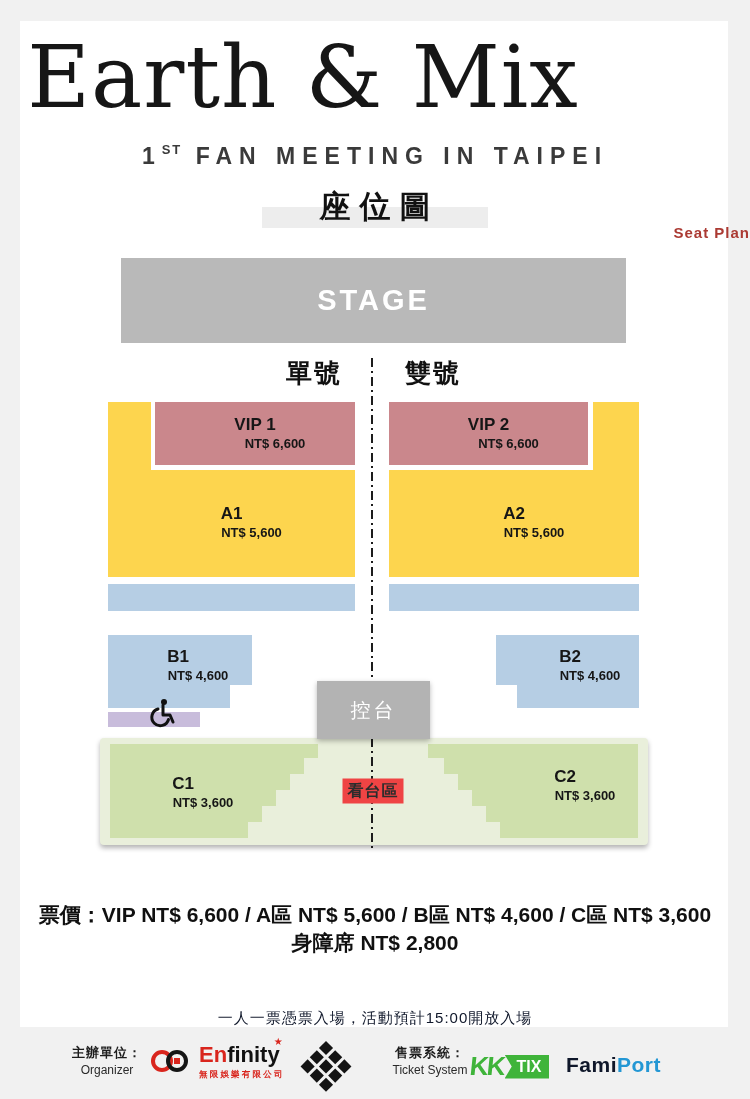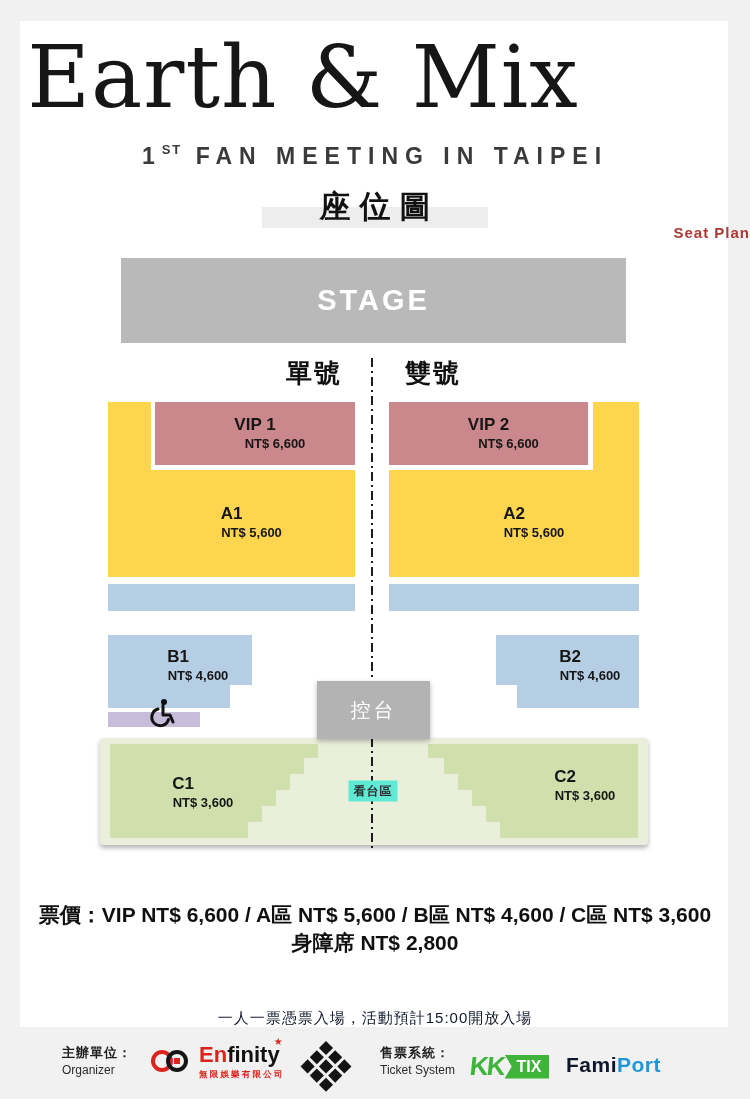--- a/index.html
+++ b/index.html
@@ -76,31 +76,31 @@
     background:#e9efdb;border-radius:4px;
     box-shadow:0 3px 5px rgba(0,0,0,.3);
   }
   .c-inner{background:#cfe0ac;z-index:1;}
   .c1{left:110px;top:744px;width:208px;height:94px;
       clip-path:polygon(0 0,208px 0,208px 14px,194px 14px,194px 30px,180px 30px,180px 46px,166px 46px,166px 62px,152px 62px,152px 78px,138px 78px,138px 94px,0 94px);}
   .c2{left:428px;top:744px;width:210px;height:94px;
       clip-path:polygon(0 0,210px 0,210px 94px,72px 94px,72px 78px,58px 78px,58px 62px,44px 62px,44px 46px,30px 46px,30px 30px,16px 30px,16px 14px,0 14px);}
   .stand-label{
     left:373px;top:791px;transform:translate(-50%,-50%);z-index:3;
-    font-size:12px;font-weight:bold;color:#2c2c2c;
-    background:#5eead4;padding:2px 5px;letter-spacing:1px;white-space:nowrap;
+    font-size:16px;font-weight:bold;color:#2c2c2c;
+    background:#ef4444;padding:2px 5px;letter-spacing:1px;white-space:nowrap;
   }
 
   
   .price-line1{left:0;top:901px;width:750px;text-align:center;font-size:21px;font-weight:bold;color:#101010;white-space:nowrap;}
   .price-line2{left:0;top:929px;width:750px;text-align:center;font-size:21px;font-weight:bold;color:#101010;}
   .admission-note{left:0;top:963px;width:750px;text-align:center;font-size:15px;color:#0f172a;letter-spacing:1px;margin-top:46px;}
 
   
-  .f-label{line-height:1.35;text-align:left;}
+  .f-label{line-height:1.35;text-align:center;}
   .f-label .zh{font-size:13px;font-weight:bold;color:#1d1d1d;display:block;letter-spacing:1px;}
   .f-label .en{font-size:12px;color:#2a2a2a;display:block;}
   .enfinity{left:148px;top:1041px;display:flex;align-items:center;gap:5px;}
   .enf-text{line-height:1;position:relative;}
   .enf-name{font-size:22px;font-weight:800;color:#111;letter-spacing:0;}
   .enf-name .red{color:#d9251d;}
   .enf-star{position:absolute;right:2px;top:-7px;color:#d9251d;font-size:10px;}
   .enf-sub{font-size:8.5px;color:#d9251d;letter-spacing:2.2px;margin-top:4px;font-weight:bold;white-space:nowrap;}
   .kktix{left:470px;top:1051px;display:flex;align-items:center;gap:1px;}
   .kktix .kk{font-size:26px;font-weight:800;color:#3fb43a;letter-spacing:-2px;transform:skewX(-6deg);}

